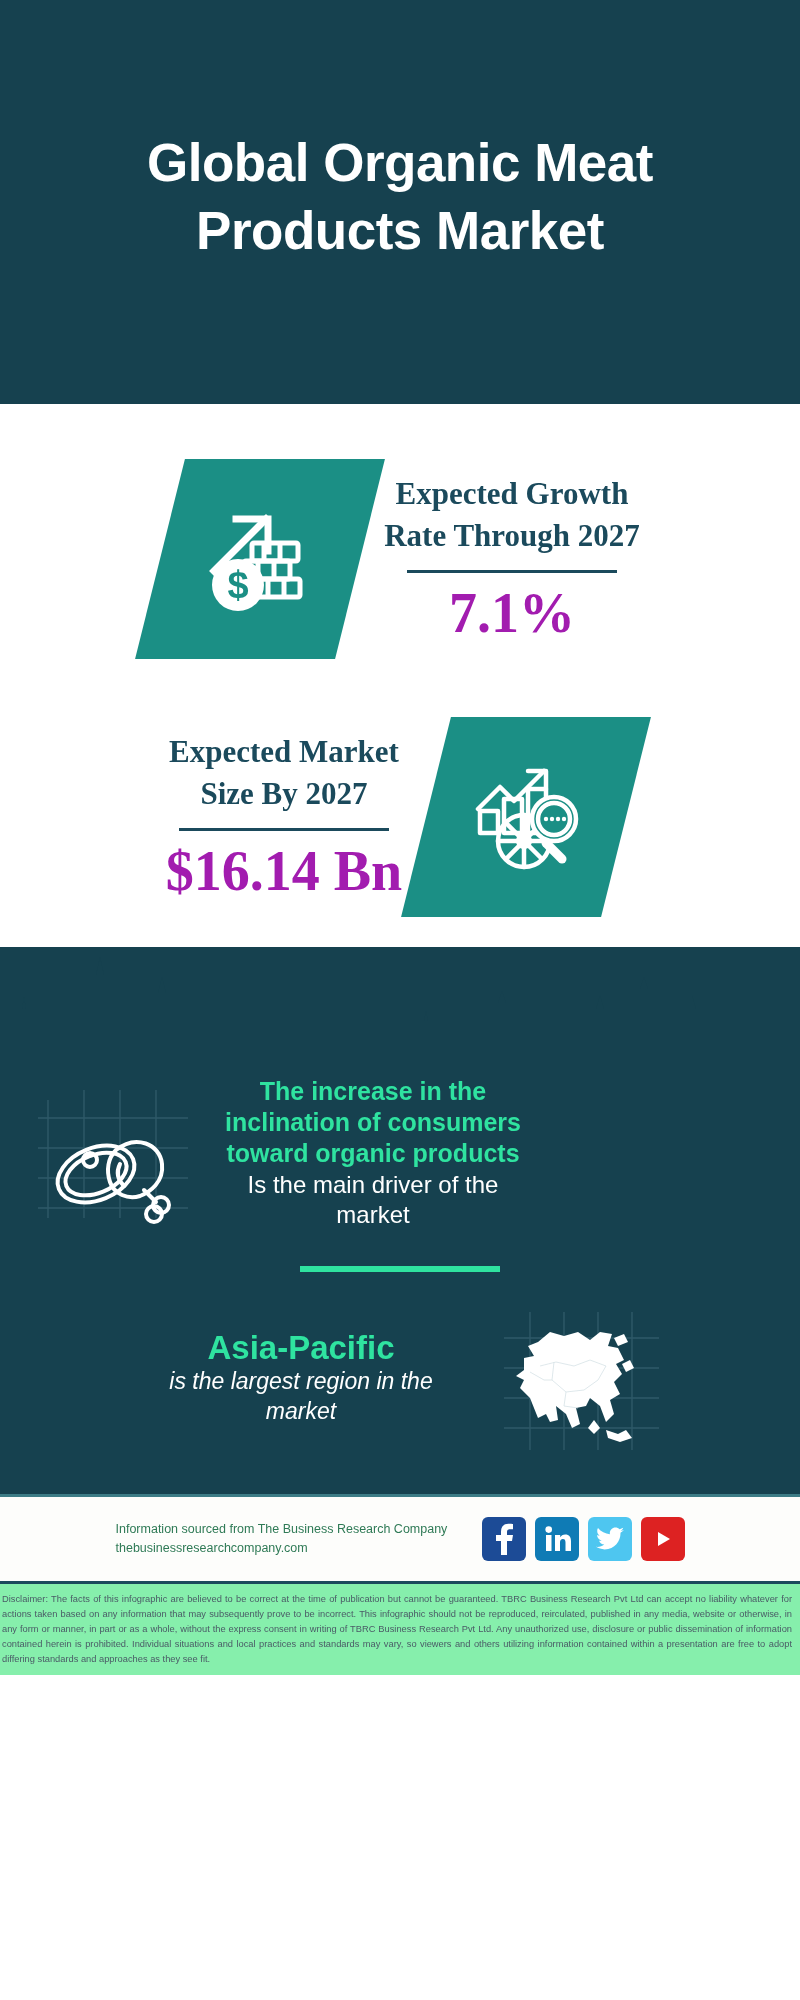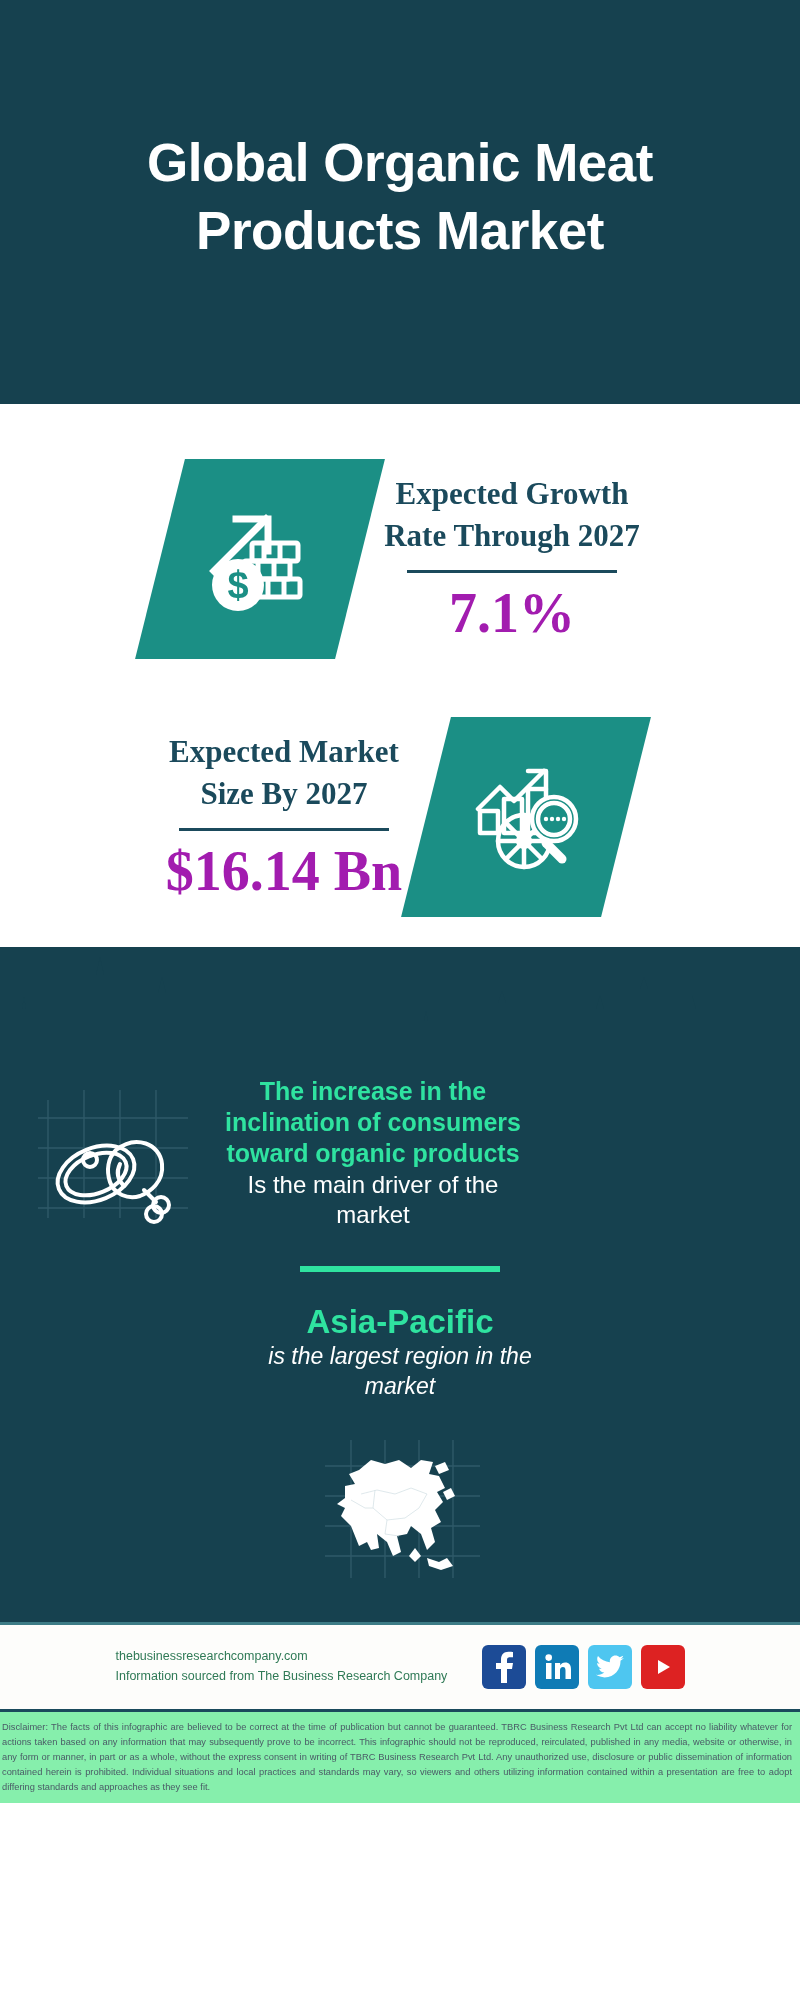--- a/index.html
+++ b/index.html
@@ -81,21 +81,21 @@
 
   .insight-text { width:330px; text-align:center; }
   .hl { color:#2fe3a0; font-size:25px; font-weight:bold; line-height:1.23; display:block; }
   .sub { color:#ffffff; font-size:24px; font-weight:normal; line-height:1.25; display:block; margin-top:2px; }
 
   .mid-divider {
     width:200px; height:6px; background:#2fe3a0;
     margin:36px auto 30px auto;
   }
 
-  .region { display:flex; align-items:center; justify-content:flex-end; gap:28px; padding:0 26px 40px 26px;flex-direction:column; }
+  .region { display:flex; align-items:center; justify-content:center; gap:28px; padding:0 26px 40px 26px; }
   .region-text { width:330px; text-align:center; }
   .region-hl { color:#2fe3a0; font-size:33px; font-weight:bold; line-height:1.2; display:block; }
   .region-sub { color:#ffffff; font-size:23px; line-height:1.3; display:block;font-style:italic; }
 
   
   .footer-rule { height:3px; background:#3d7c86; }
   .footer {
     background:#fdfdfb;
     height:84px;
     display:flex; align-items:center; justify-content:center; gap:26px;
@@ -280,22 +280,22 @@
             <path d="M36,70 L50,78 L58,78"></path>
           </g>
         </svg>
       </div>
     </div>
   </div>
 
   <div class="footer-rule"></div>
   <div class="footer">
     <div class="src-text">
+      <div>Information sourced from The Business Research Company</div>
       <div>thebusinessresearchcompany.com</div>
-      <div>Information sourced from The Business Research Company</div>
     </div>
     <div class="socials">
       <div class="social s-fb">
         <svg width="26" height="32" viewBox="0 0 26 32">
           <path fill="#ffffff" d="M16,32 V18 H21 L22,12 H16 V9 C16,7.3 16.5,6.2 19,6.2 H22 V1 C21.3,0.9 19.5,0.7 17.4,0.7 C13,0.7 10,3.4 10,8.4 V12 H5 V18 H10 V32 Z"></path>
         </svg>
       </div>
       <div class="social s-li">
         <svg width="28" height="28" viewBox="0 0 28 28">
           <rect x="3" y="10" width="5.5" height="16" fill="#ffffff"></rect>

